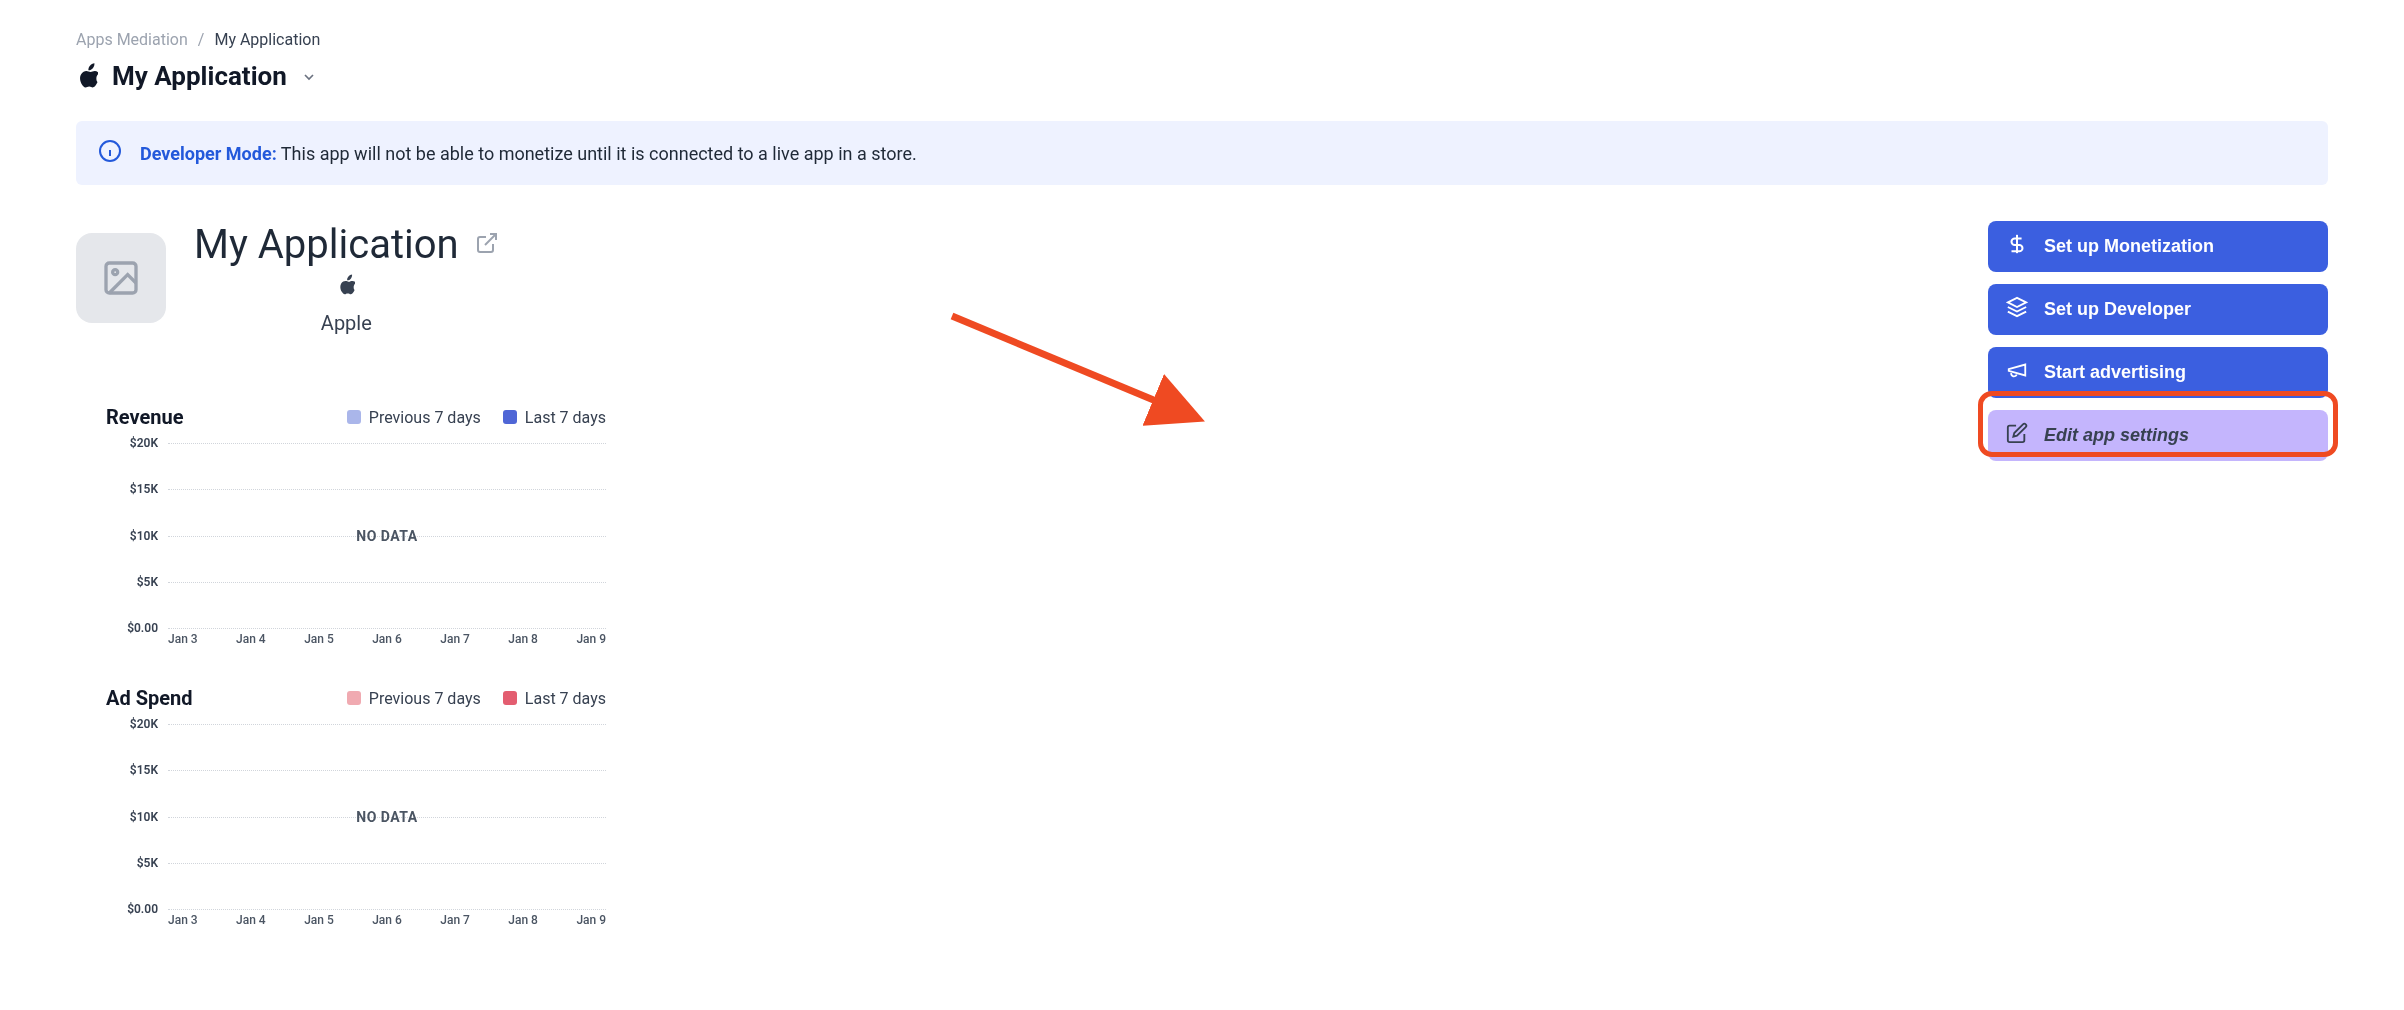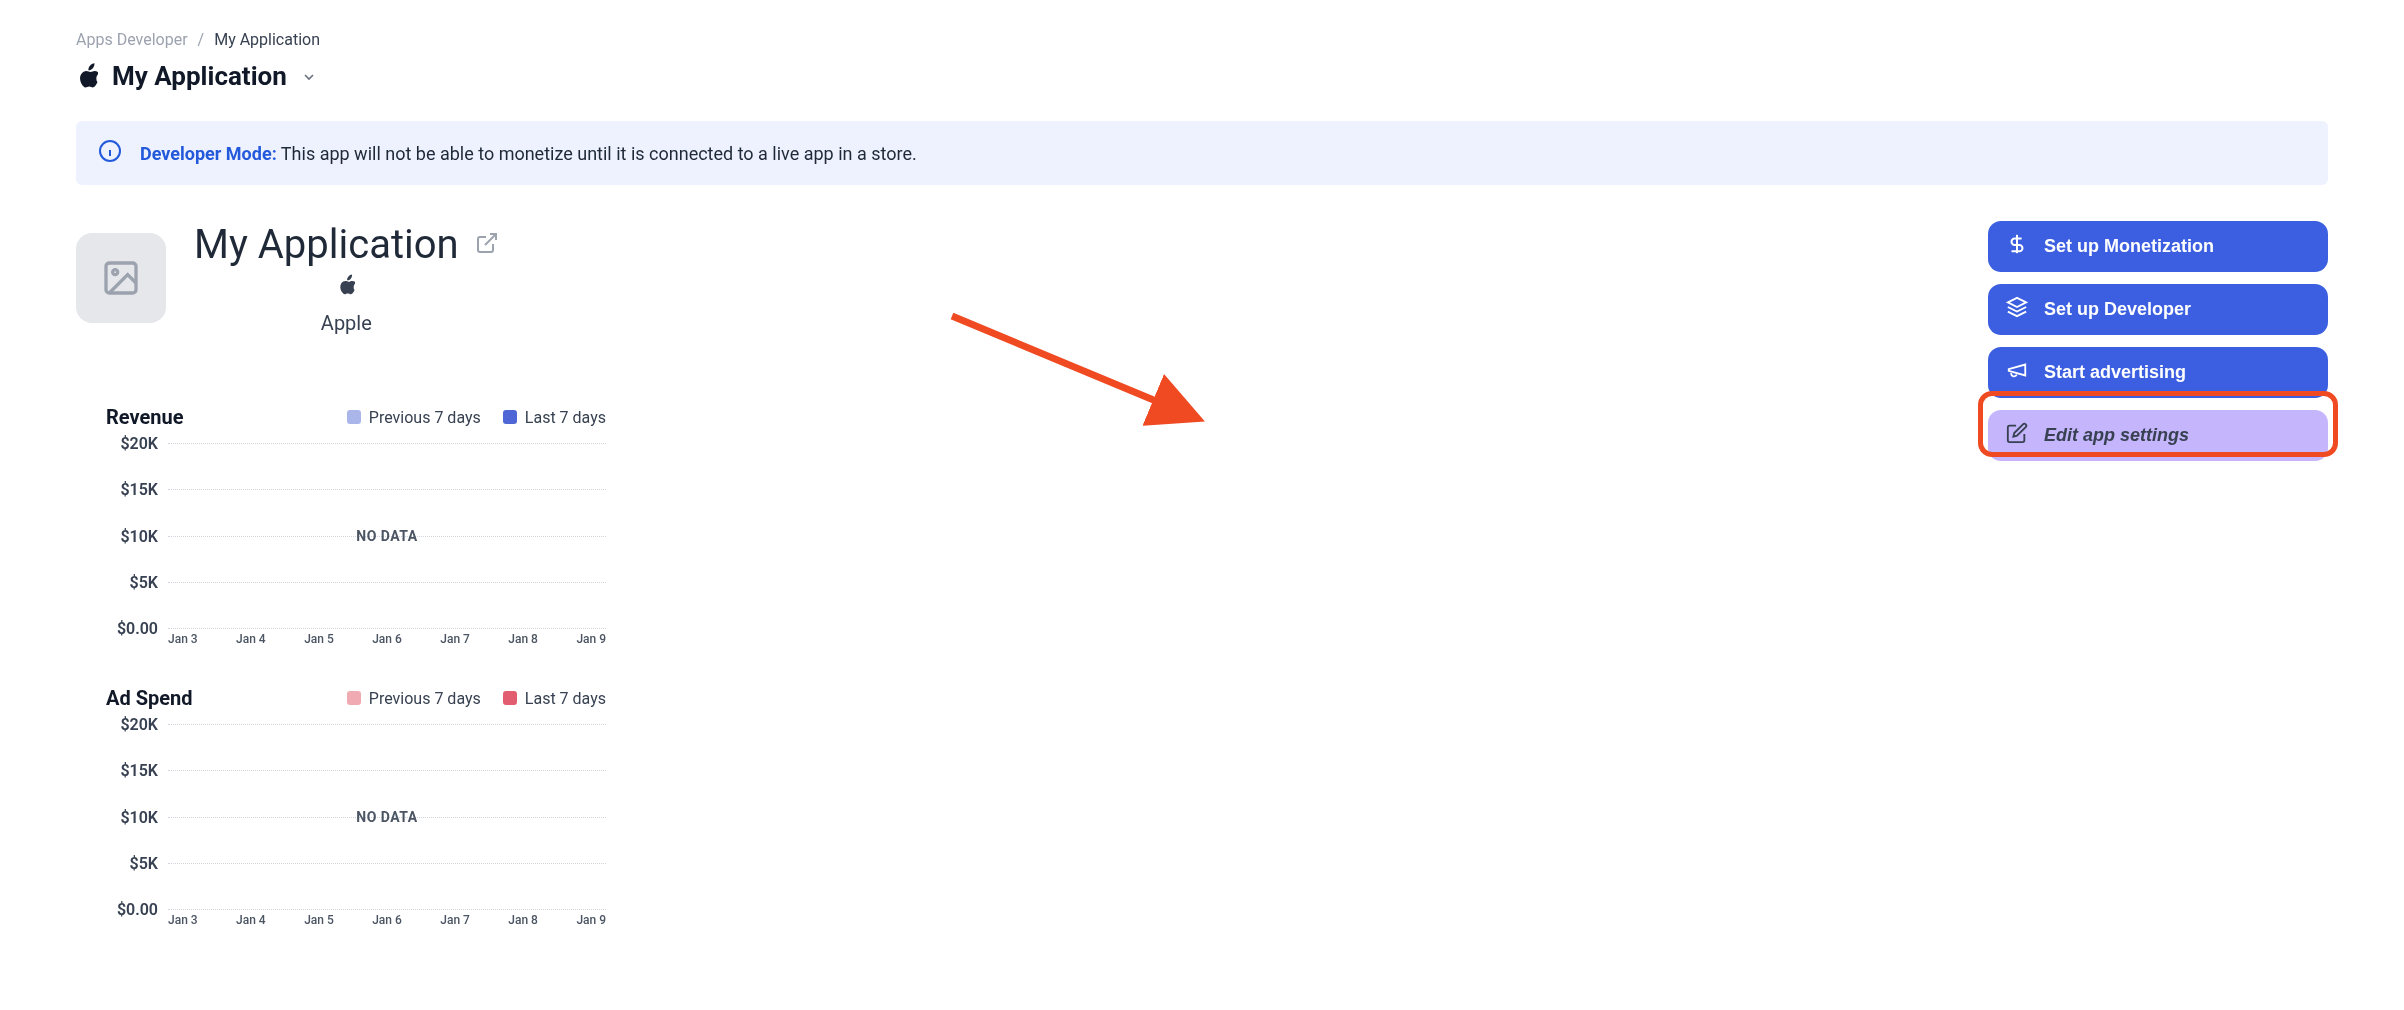--- a/index.html
+++ b/index.html
@@ -39,21 +39,21 @@
     display: flex; align-items: center; justify-content: center; color: #9ca3af;
   }
   .app-title-row { display: flex; align-items: center; gap: 16px; }
   .app-title { font-size: 40px; font-weight: 450; color: #1f2937; }
   .external-icon { color: #9ca3af; }
   .platform-row { display: flex; align-items: center; gap: 10px; margin-top: 6px; font-size: 20px; color: #374151; flex-direction: column; }
 
   .actions { width: 340px; display: flex; flex-direction: column; gap: 12px; position: relative; }
   .btn {
     display: flex; align-items: center; gap: 16px;
-    padding: 12px 18px; border-radius: 13px; font-size: 18px; font-weight: 700;
+    padding: 12px 18px; border-radius: 8px; font-size: 18px; font-weight: 700;
     cursor: pointer; border: none; text-align: left; width: 100%;
   }
   .btn-primary { background: #3b5fe0; color: #fff; }
   .btn-secondary { background: #c4b5fd; color: #374151; font-style: italic; }
   .btn svg { flex-shrink: 0; }
 
   .highlight-ring {
     position: absolute; pointer-events: none;
     border: 5px solid #ef4a22; border-radius: 14px;
   }
@@ -66,32 +66,32 @@
   .legend { display: flex; gap: 22px; font-size: 16px; color: #374151; }
   .legend-item { display: flex; align-items: center; gap: 8px; }
   .swatch { width: 14px; height: 14px; border-radius: 3px; }
   .swatch.prev.rev { background: #aab6ea; }
   .swatch.last.rev { background: #4f66d6; }
   .swatch.prev.spend { background: #f0aab1; }
   .swatch.last.spend { background: #e35d70; }
 
   .chart-body { position: relative; height: 185px; margin-left: 62px; }
   .y-axis { position: absolute; left: -62px; top: 0; height: 100%; width: 58px; }
-  .y-tick { position: absolute; right: 6px; font-size: 16px; font-weight: 600; color: #374151; transform: translateY(-50%); }
+  .y-tick { position: absolute; right: 6px; font-size: 12px; font-weight: 600; color: #374151; transform: translateY(-50%); }
   .gridline { position: absolute; left: 0; right: 0; border-top: 1px dotted #d1d5db; }
   .no-data { position: absolute; left: 0; right: 0; top: 50%; transform: translateY(-50%); text-align: center; font-weight: 700; font-size: 14px; color: #4b5563; letter-spacing: 0.5px; }
   .x-axis { display: flex; justify-content: space-between; margin-left: 62px; margin-top: 4px; font-size: 12px; color: #4b5563; font-weight: 500; }
 </style>
 </head>
 <body>
 
 <div class="page">
 
   <div class="breadcrumb">
-    <a href="#" style="color:#9ca3af;text-decoration:none;">Apps Developer</a>
+    <a href="#" style="color:#9ca3af;text-decoration:none;">Apps Mediation</a>
     <span class="sep">/</span>
     <span class="current">My Application</span>
   </div>
 
   <div class="app-selector">
     <span class="apple-icon">
       <svg width="22" height="26" viewBox="0 0 170 200" fill="currentColor">
           <path d="M130 40c8-10 14-24 12-38-12 1-26 8-34 18-8 9-14 23-12 36 13 1 26-7 34-16zM166 147c-3 8-5 12-10 19-6 10-15 22-27 22-10 0-13-7-27-7s-18 7-28 7c-12 0-20-11-27-21C30 143 25 107 41 84c10-14 25-22 39-22 13 0 22 7 33 7 10 0 17-7 33-7 12 0 25 6 34 18-30 16-25 58-14 67z"></path>
         </svg>
     </span>

